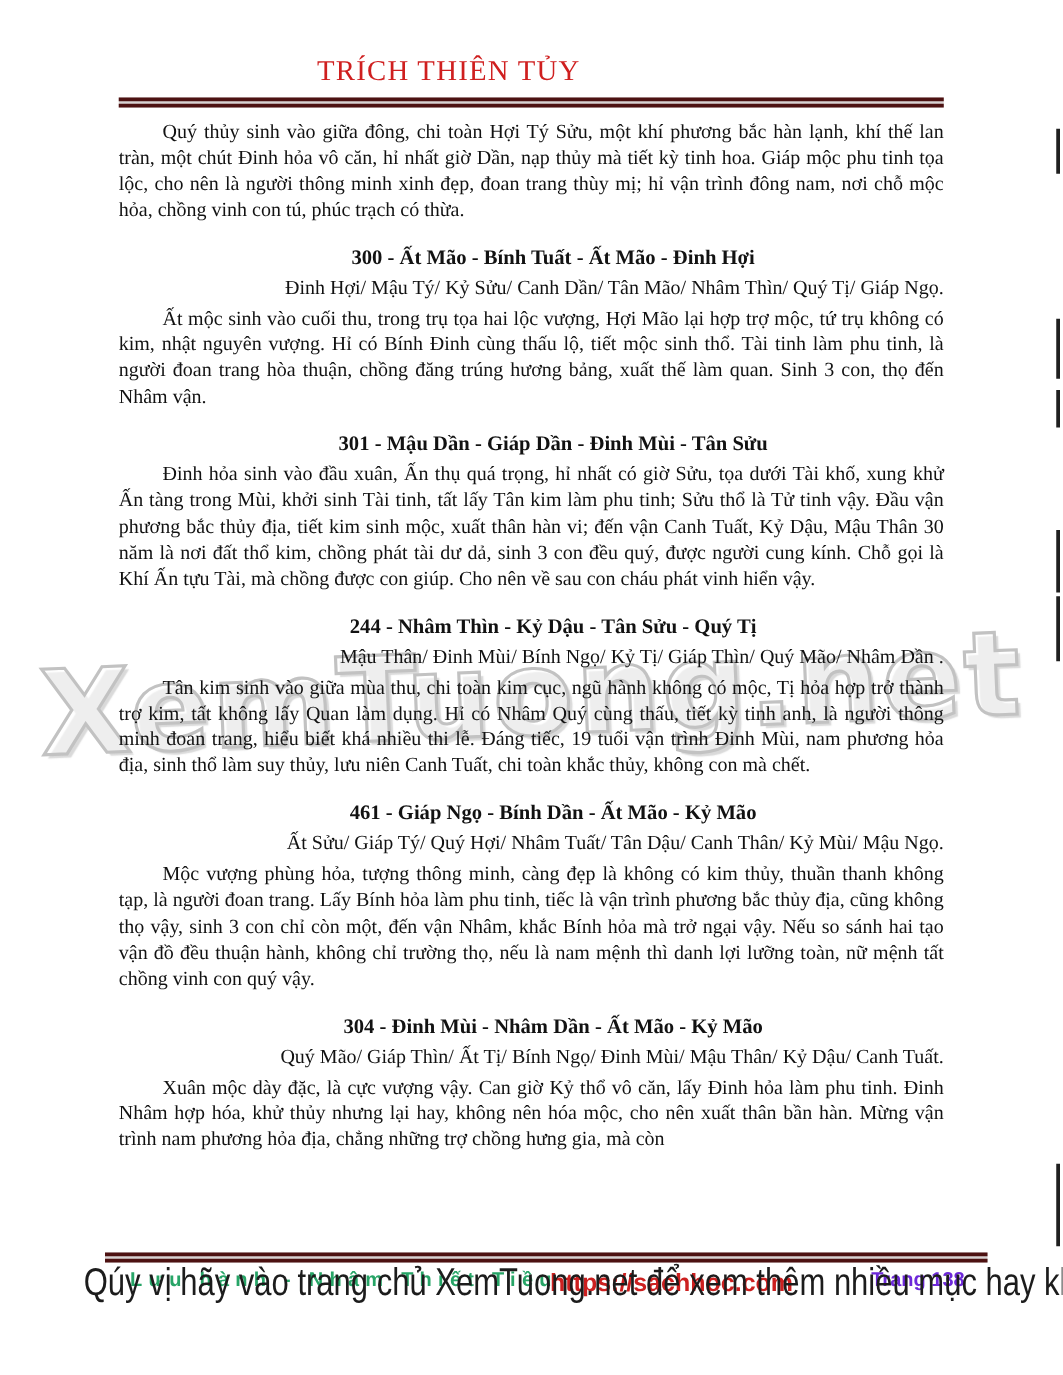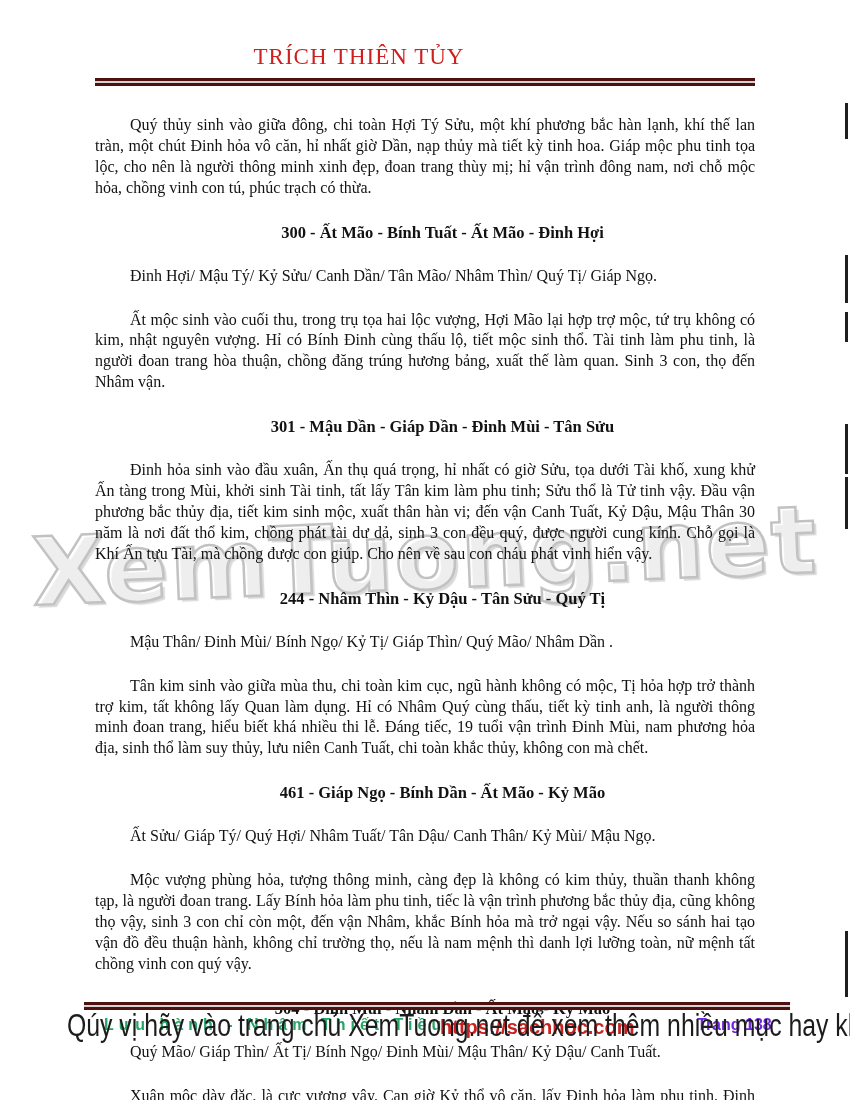--- a/index.html
+++ b/index.html
@@ -25,22 +25,22 @@
     letter-spacing:2px;white-space:nowrap;
     color:rgba(255,255,255,0.55);
     -webkit-text-stroke:2.5px #c2c2c2;
     text-shadow:3px 3px 1px rgba(170,170,170,0.45);
     z-index:0;user-select:none;
   }
   main.doc{
     position:absolute;top:92px;left:95px;width:660px;z-index:1;
     font-size:16px;line-height:20.9px;text-align:justify;
   }
-  main.doc p{margin:23px 0;text-indent:35px;}
-  main.doc p.cycle{text-align:left;}
+  main.doc p{margin:4px 0;text-indent:35px;}
+  main.doc p.cycle{text-align:right;}
   main.doc h2{
     font-size:16.5px;font-weight:bold;margin:15px 0 5px 35px;
     text-align:center;line-height:21px;
   }
   .footer-area{position:absolute;left:4px;top:1008px;width:790px;height:44px;z-index:2;}
   .footer-sub{
     position:absolute;top:8px;font-family:"Liberation Sans",sans-serif;
     font-weight:bold;white-space:nowrap;z-index:1;
   }
   .footer-sub.green{left:100px;font-size:16px;letter-spacing:5px;color:#27a567;}

